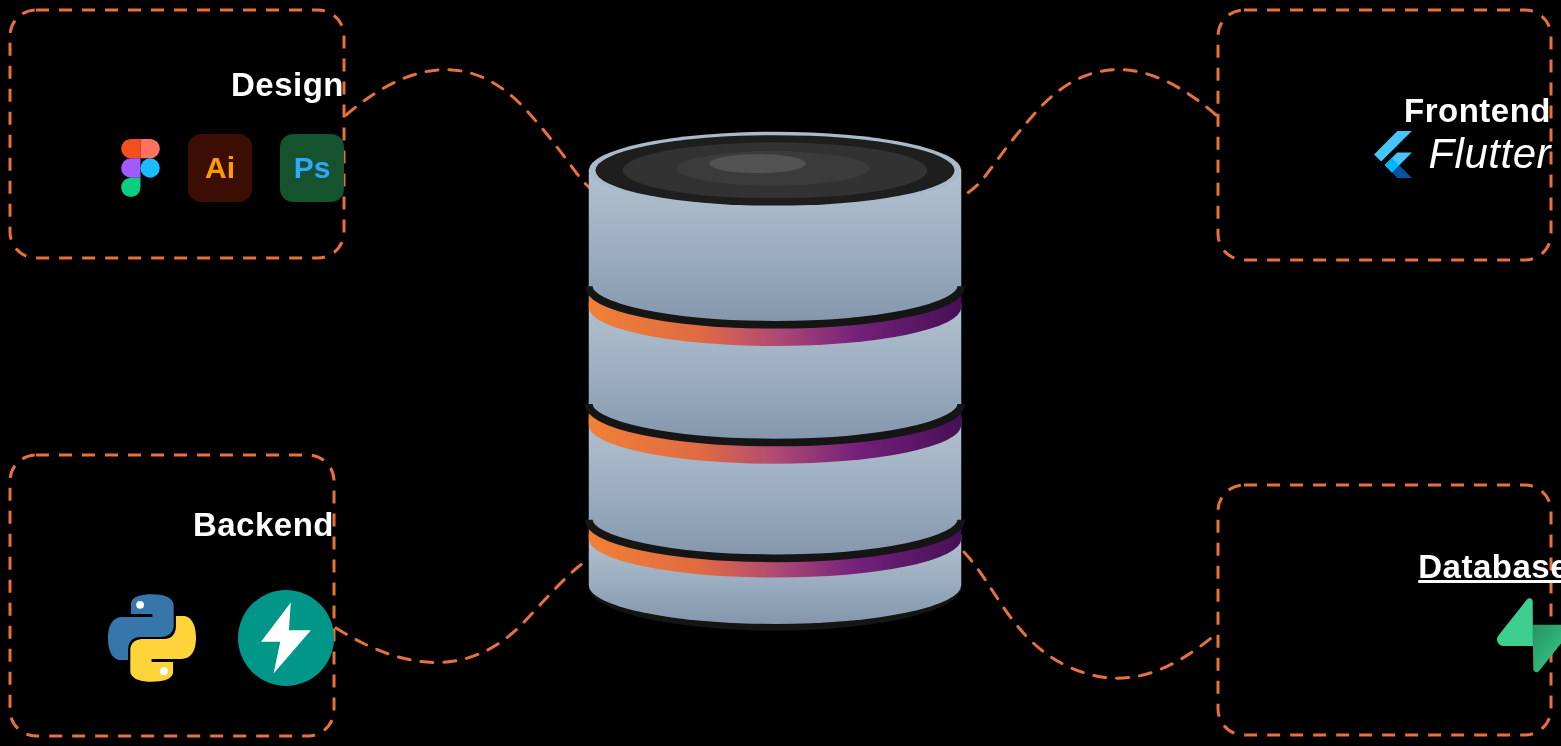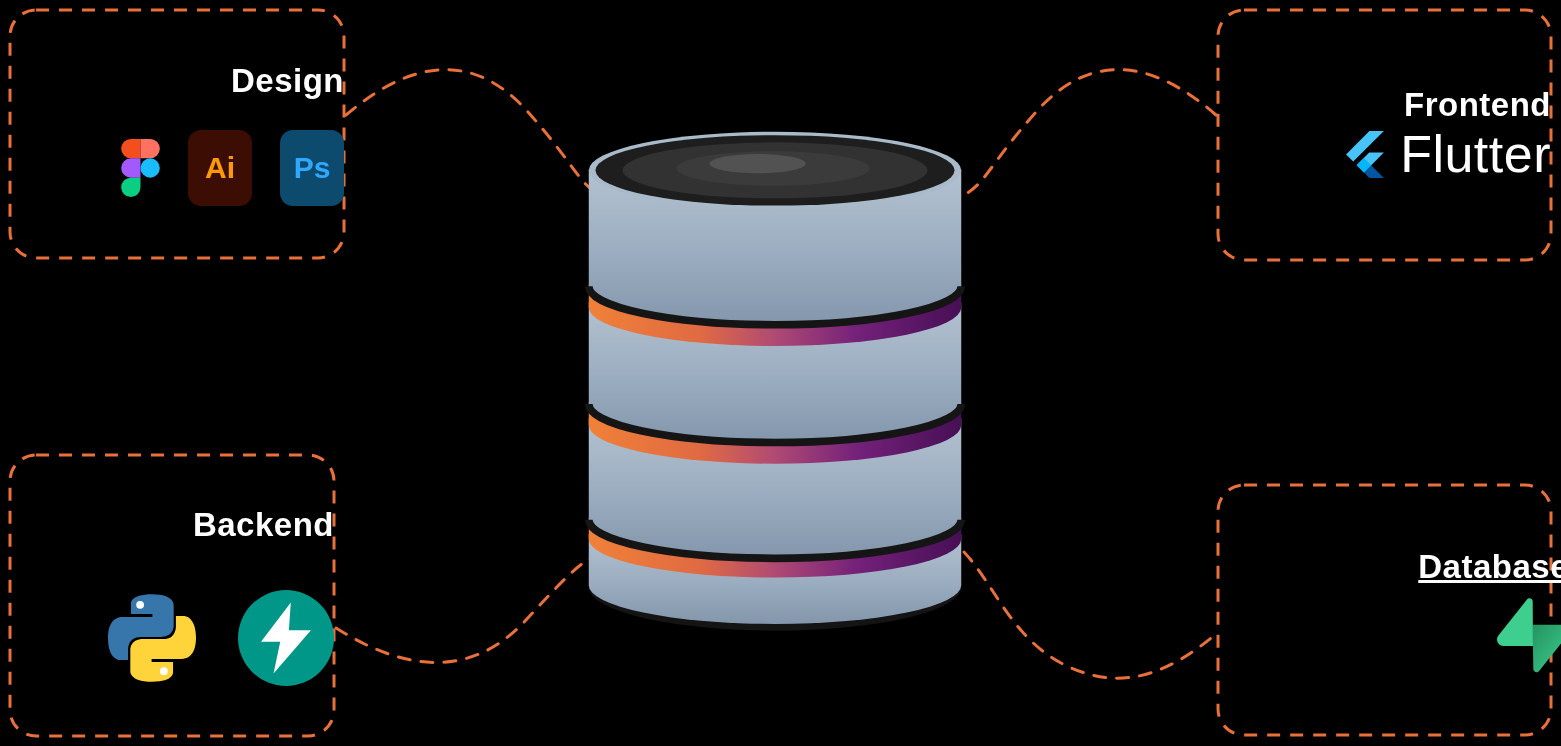--- a/index.html
+++ b/index.html
@@ -20,28 +20,28 @@
     font-size:33px;font-weight:700;letter-spacing:.5px;color:#fff;margin:0;
   }
   .icon-row{display:flex;align-items:center;justify-content:center;}
   .box-design{left:10px;top:10px;width:334px;height:248px;gap:30px;}
   .box-frontend{left:1218px;top:10px;width:333px;height:250px;}
   .box-backend{left:10px;top:455px;width:324px;height:281px;gap:46px;}
   .box-database{left:1236px;top:485px;width:333px;height:250px;gap:12px;text-decoration:underline;}
   .box-design .icon-row{gap:28px;}
   .box-backend .icon-row{gap:42px;}
   .adobe-tile{
-    width:64px;height:76px;border-radius:13px;
+    width:64px;height:68px;border-radius:13px;
     display:flex;align-items:center;justify-content:center;
     font-weight:700;font-size:30px;
   }
   .ai-tile{background:#3c0d02;color:#ff9a00;}
-  .ps-tile{background:#0c4a6e;color:#31a8ff;}
+  .ps-tile{background:#14532d;color:#31a8ff;}
   .flutter-row{gap:16px;}
-  .flutter-word{font-size:52px;font-weight:500;color:#fff;letter-spacing:.5px;}
+  .flutter-word{font-size:42px;font-weight:500;color:#fff;letter-spacing:.5px;font-style:italic;}
   .db-svg{position:absolute;left:582px;top:124px;width:386px;height:526px;}
 </style>
 </head>
 <body>
 
 <div class="canvas">
 
   <svg class="overlay-svg" viewBox="0 0 1561 746">
     <g fill="none" stroke="#E8703A" stroke-width="3">
       <rect x="10" y="10" width="334" height="248" rx="26" stroke-dasharray="13 10"></rect>

